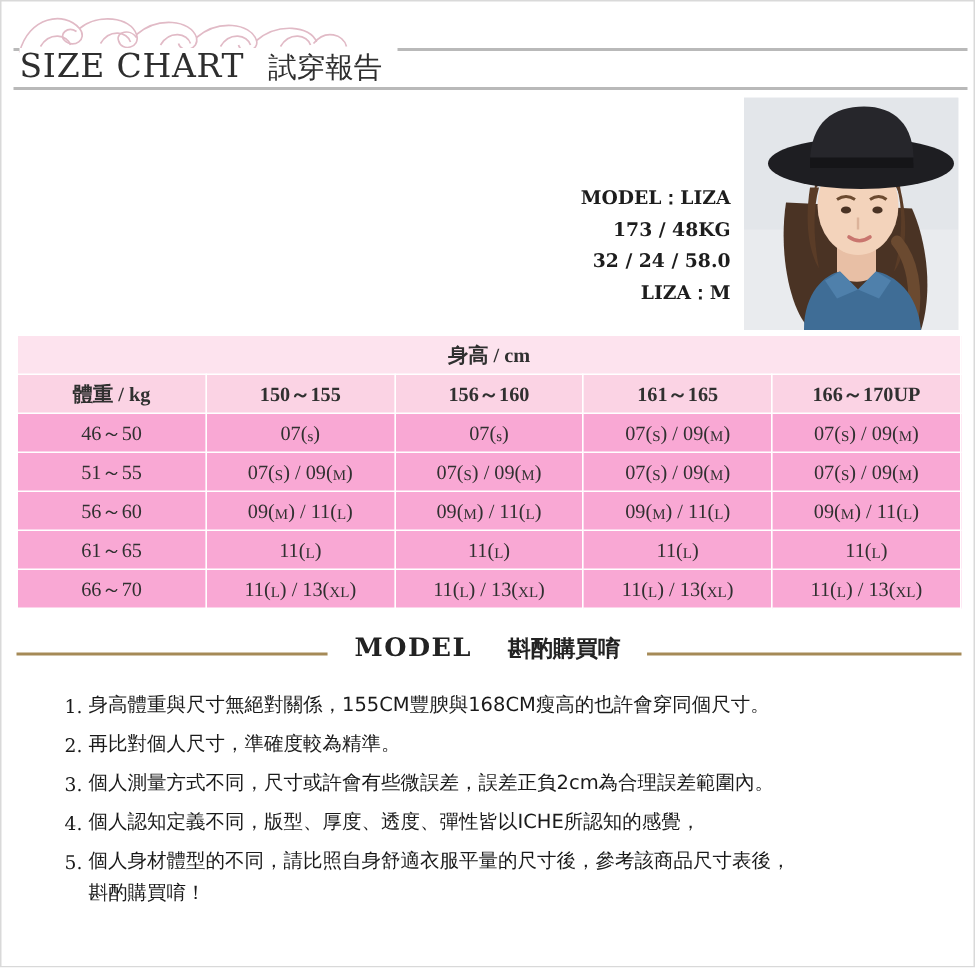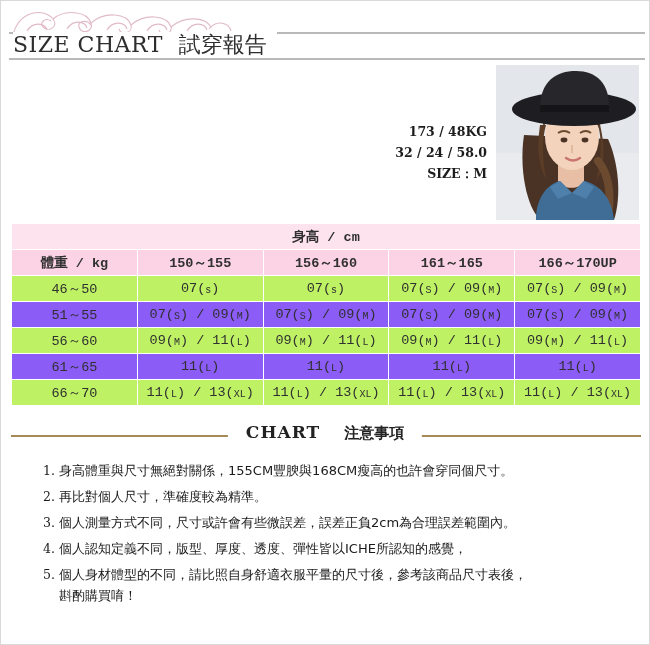--- a/index.html
+++ b/index.html
@@ -65,21 +65,21 @@
     text-align: center;
   }
   .title-en {
     font-family: "DejaVu Serif", "Liberation Serif", serif;
     font-size: 22px;
     letter-spacing: .5px;
     color: #2e2e2e;
     line-height: 1;
   }
   .title-zh {
-    font-size: 22px;
+    font-size: 19px;
     color: #2e2e2e;
     margin-left: 16px;
     line-height: 1;
   }
 
   
   .model-area {
     position: relative;
     height: 158px;
   }
@@ -116,38 +116,38 @@
     border-collapse: collapse;
     table-layout: fixed;
   }
   table.size td {
     border: 1px solid #ffffff;
     text-align: center;
     padding: 0;
     height: 25px;
     font-size: 13.5px;
     color: #303030;
-    font-family: Liberation Mono, monospace;
+    font-family: Liberation Serif, serif;
   }
   .row-title td {
     background: #fde3ee;
     height: 28px;
     font-size: 15px;
     font-weight: bold;
     color: #222;
   }
   .row-head td {
     background: #fbd3e4;
     height: 27px;
     font-weight: bold;
     font-size: 14px;
     color: #1f1f1f;
   }
-  .row-a td { background: #bef264; }
-  .row-b td { background: #8b5cf6; }
+  .row-a td { background: #f9a8d4; }
+  .row-b td { background: #f9a8d4; }
   .sub {
     font-size: 10px;
     vertical-align: baseline;
     position: relative;
     top: 1px;
   }
 
   
   .notice {
     position: relative;
@@ -238,23 +238,24 @@
     <div class="header-rule2"></div>
     <div class="header-titles">
       <span class="title-en">SIZE CHART</span>
       <span class="title-zh">試穿報告</span>
     </div>
   </div>
 
   <div class="model-area">
 
     <div class="model-specs">
+      <div>MODEL：LIZA</div>
       <div>173 / 48KG</div>
       <div>32  / 24 / 58.0</div>
-      <div>SIZE：M</div>
+      <div>LIZA：M</div>
     </div>
 
     <div class="model-photo">
       <svg viewBox="0 0 143 155" width="143" height="155" aria-hidden="true">
         <defs>
           <clipPath id="pc">
               <rect x="0" y="0" width="143" height="155"></rect>
             </clipPath>
         </defs>
         <g clip-path="url(#pc)">
@@ -341,22 +342,22 @@
             <td><span>11(</span><span class="sub">L</span><span>) / 13(</span><span class="sub">XL</span><span>)</span></td>
             <td><span>11(</span><span class="sub">L</span><span>) / 13(</span><span class="sub">XL</span><span>)</span></td>
           </tr>
         </tbody>
     </table>
   </div>
 
   <div class="notice">
     <div class="notice-rule"></div>
     <div class="notice-labels">
-      <span class="notice-en">CHART</span>
-      <span class="notice-zh">注意事項</span>
+      <span class="notice-en">MODEL</span>
+      <span class="notice-zh">斟酌購買唷</span>
     </div>
   </div>
 
   <ul class="notice-list">
 
   <li>
         <span class="num">1.</span>
         <span class="txt"><span>身高體重與尺寸無絕對關係，155CM豐腴與168CM瘦高的也許會穿同個尺寸。</span></span>
       </li>
       <li>

